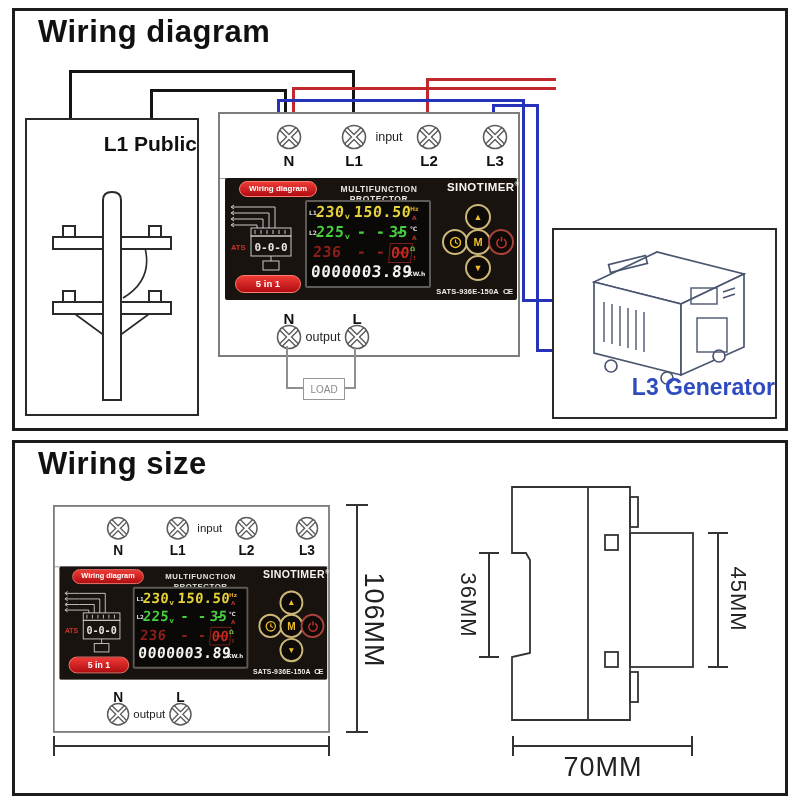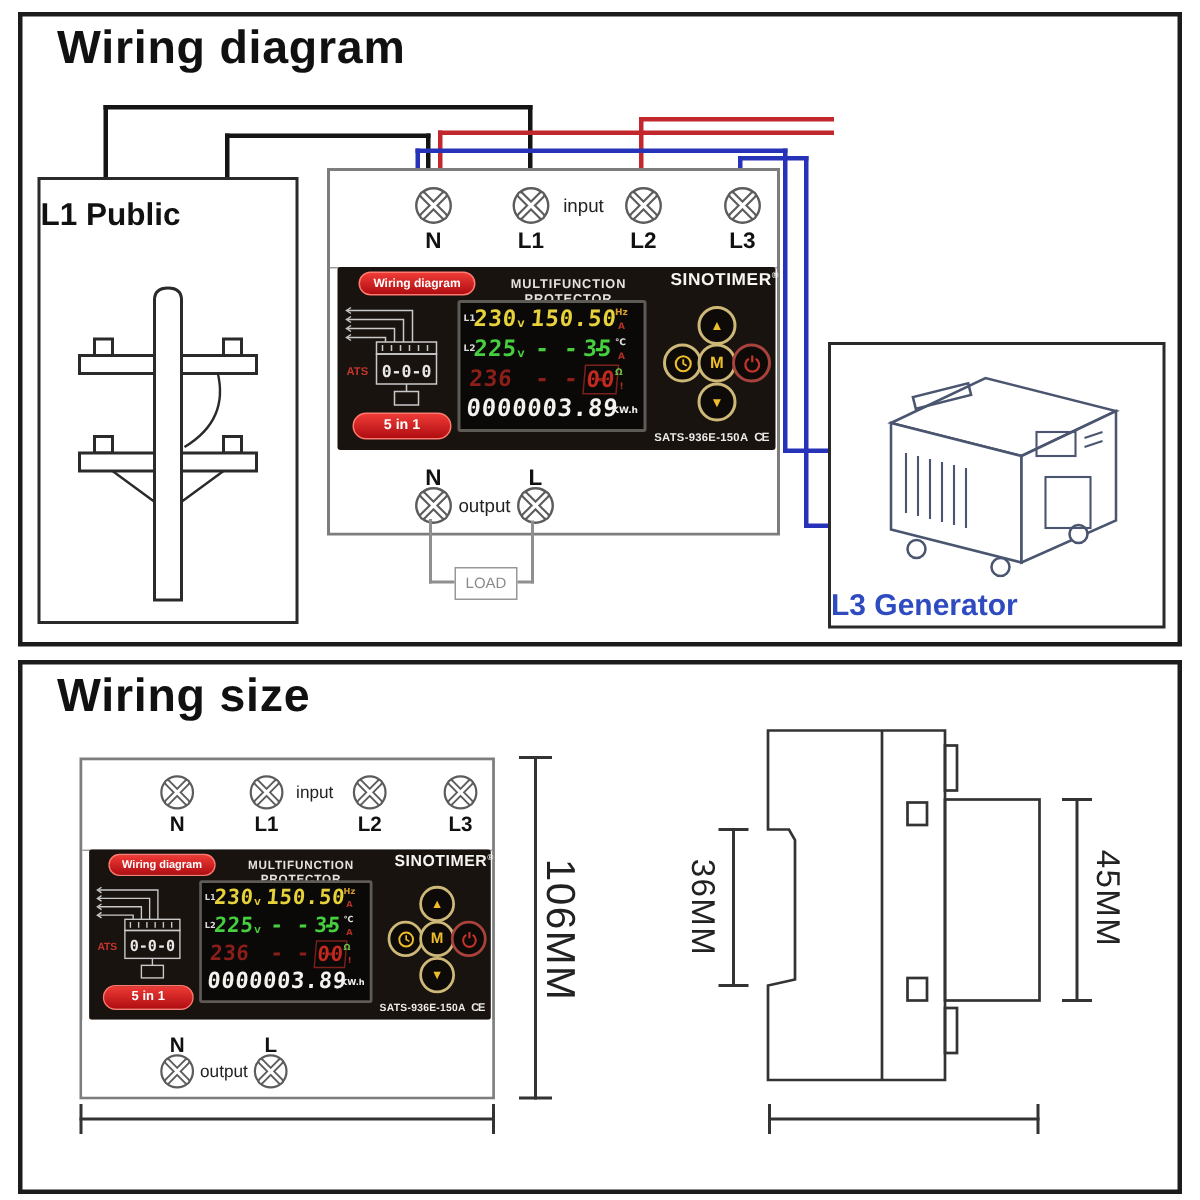--- a/index.html
+++ b/index.html
@@ -2,21 +2,21 @@
 <html><head>
 <meta charset="utf-8">
 <style>
   html,body{margin:0;padding:0;background:#fff;}
   #stage{position:relative;width:800px;height:800px;background:#fff;overflow:hidden;
          font-family:"Liberation Sans", sans-serif;color:#1a1a1a;}
   .abs{position:absolute;}
   .panel-frame{position:absolute;border:3px solid #1c1c1c;background:#fff;}
   .big-title{position:absolute;font-size:31px;font-weight:700;color:#111;letter-spacing:.5px;}
   .src-box{position:absolute;border:2px solid #2a2a2a;background:#fff;}
-  .src-label{position:absolute;width:100%;text-align:left;font-weight:700;}
+  .src-label{position:absolute;width:100%;text-align:right;font-weight:700;}
   .wire{position:absolute;}
   .dim-line{position:absolute;background:#333;}
   .dim-label{position:absolute;font-size:27px;color:#222;letter-spacing:1px;text-align:center;}
   .dim-label.small{font-size:22px;}
   .vrot{transform:rotate(90deg);}
   
   .device-slot{position:absolute;width:302px;height:245px;transform-origin:top left;}
   .dev-box{position:absolute;inset:0;background:#fff;border:2px solid #7d7d7d;}
   .in-row{position:absolute;left:0;top:0;width:298px;height:64px;border-bottom:1px solid #999;}
   .screw{position:absolute;width:26px;height:26px;}
@@ -260,21 +260,21 @@
           <line x1="41" y1="66" x2="41" y2="106"></line>
         <line x1="49" y1="68" x2="49" y2="108"></line>
           <line x1="57" y1="70" x2="57" y2="110"></line>
           <line x1="65" y1="72" x2="65" y2="112"></line>
         <rect x="112" y="48" width="26" height="16"></rect>
           <rect x="118" y="78" width="30" height="34"></rect>
         <line x1="144" y1="52" x2="156" y2="48"></line>
           <line x1="144" y1="58" x2="156" y2="54"></line>
       </g>
     </svg>
-    <div class="src-label" style="bottom:1px;font-size:20px;color:#2f4bc0;">L3 Generator</div>
+    <div class="src-label" style="bottom:16px;font-size:23px;color:#2f4bc0;">L3 Generator</div>
   </div>
 
   <div class="panel-frame" style="left:12px;top:440px;width:770px;height:350px;"></div>
   <div class="big-title" style="left:38px;top:446px;">Wiring size</div>
 
   <div class="device-slot" id="dev2" style="left:53px;top:505px;transform:scale(0.917,0.93);">
   <div class="dev-box">
     <div class="in-row">
       <div class="screw" style="left:56px;top:10px;">
         <svg viewBox="0 0 26 26" width="26" height="26">
@@ -444,14 +444,15 @@
   <div class="dim-label small vrot" style="left:428px;top:592px;width:80px;">36MM</div>
 
   <div class="dim-line" style="left:717px;top:533px;width:2px;height:134px;"></div>
   <div class="dim-line" style="left:708px;top:532px;width:20px;height:2px;"></div>
   <div class="dim-line" style="left:708px;top:666px;width:20px;height:2px;"></div>
   <div class="dim-label small vrot" style="left:698px;top:586px;width:80px;">45MM</div>
 
   <div class="dim-line" style="left:512px;top:745px;width:181px;height:2px;"></div>
   <div class="dim-line" style="left:512px;top:736px;width:2px;height:20px;"></div>
   <div class="dim-line" style="left:691px;top:736px;width:2px;height:20px;"></div>
+  <div class="dim-label" style="left:543px;top:752px;width:120px;">70MM</div>
 
 </div>
 
 </body></html>

